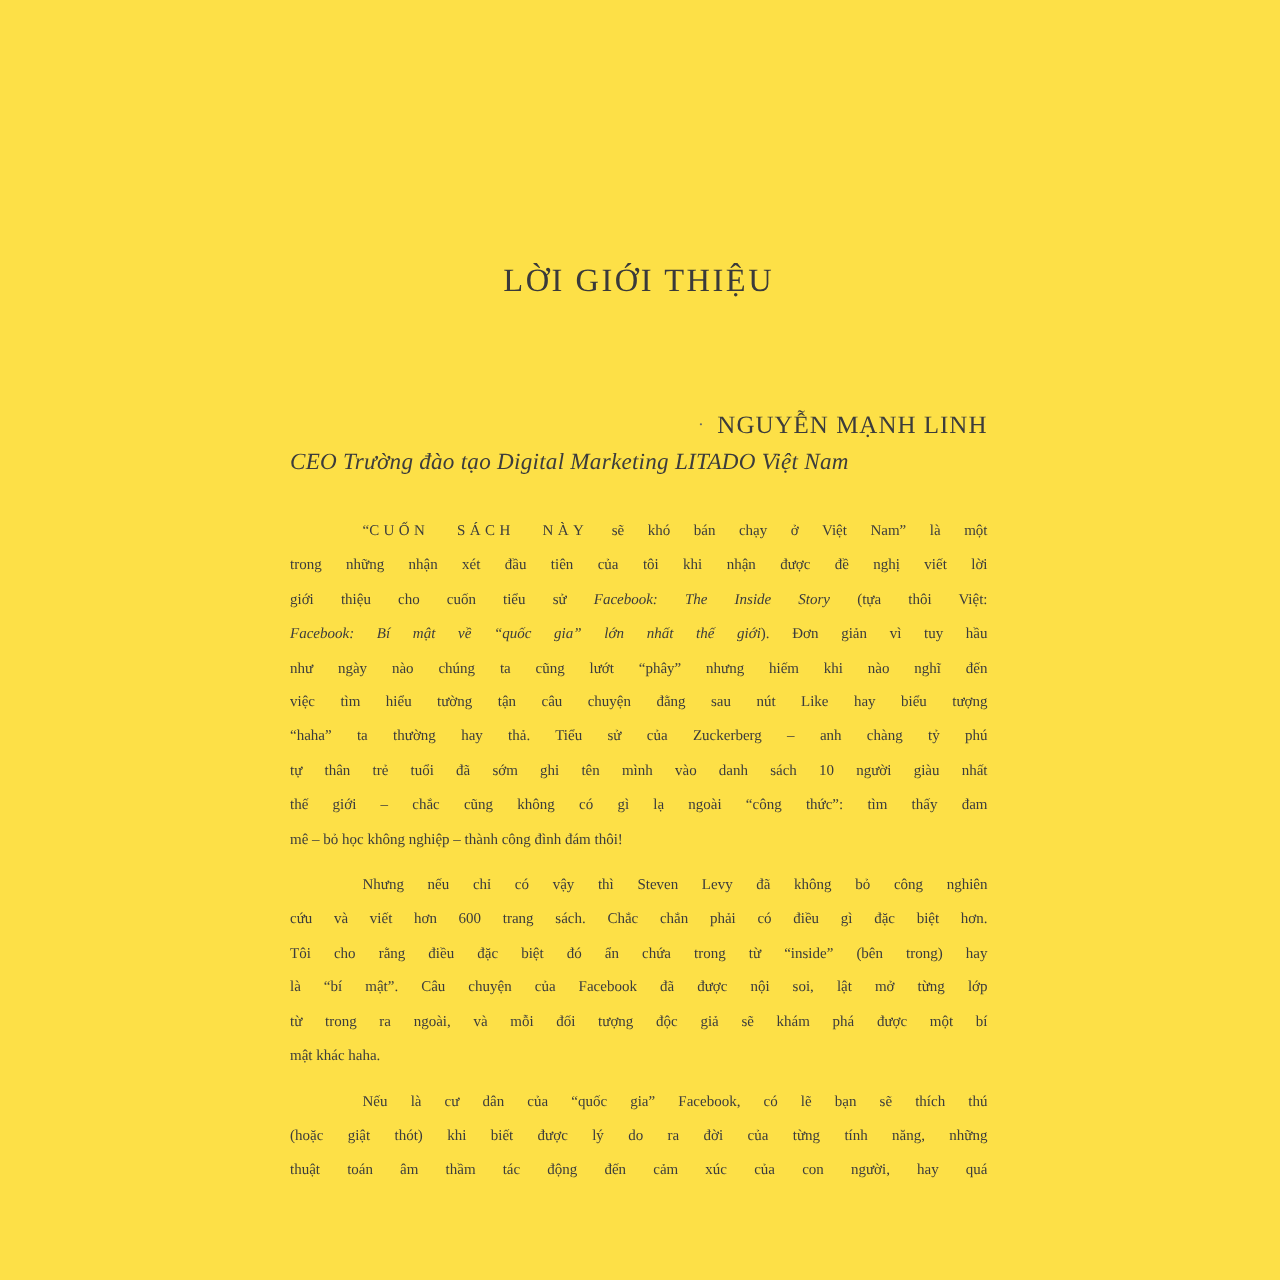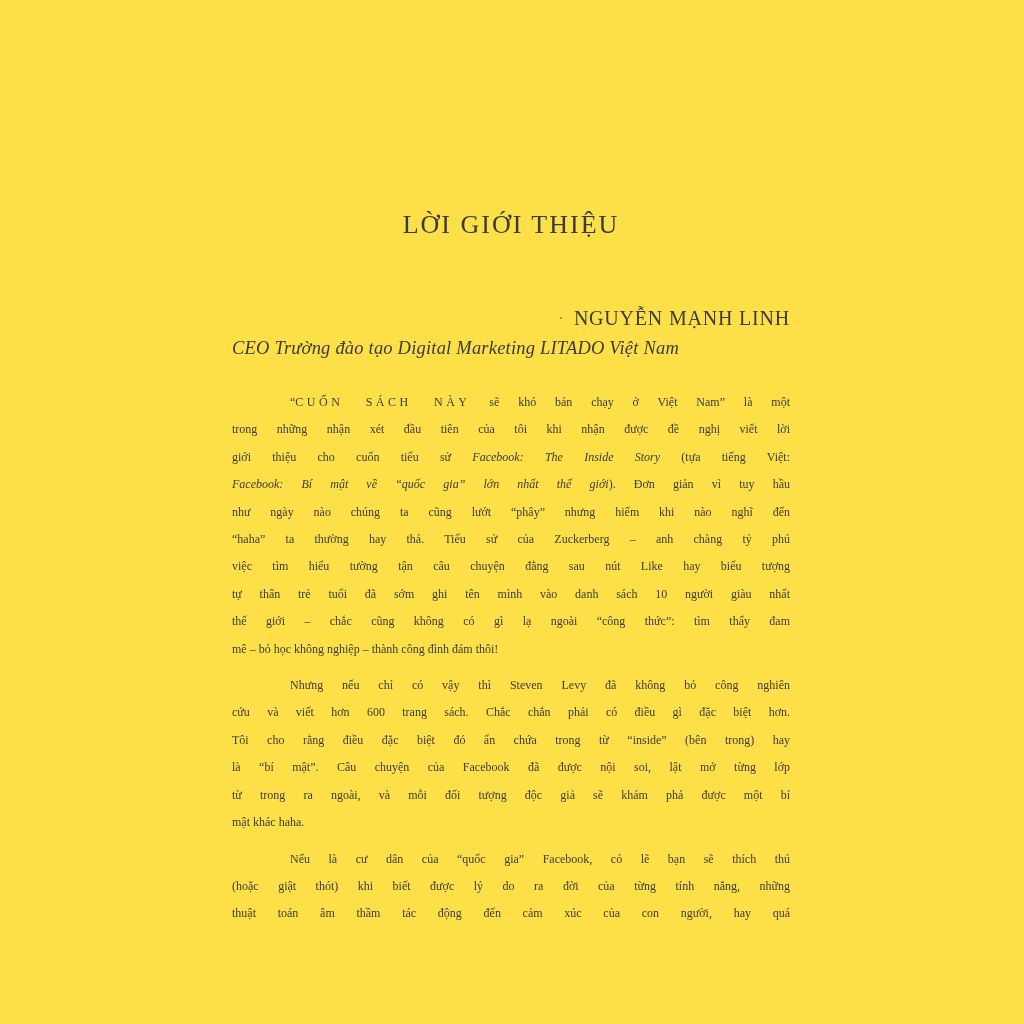--- a/index.html
+++ b/index.html
@@ -20,21 +20,21 @@
   }
   .title {
     margin-top: 210px;
     text-align: center;
     font-size: 26px;
     line-height: 30px;
     letter-spacing: 2px;
     color: #3a3a3a;
   }
   .byline {
-    margin-top: 66px;
+    margin-top: 88px;
     text-align: right;
     font-size: 20px;
     line-height: 24px;
     letter-spacing: 0.8px;
     color: #3c3c3c;
   }
   .byline .dot {
     font-size: 14px;
     color: #6a6a6a;
     margin-right: 10px;
@@ -77,25 +77,25 @@
     <div class="byline">
       <span class="dot">·</span><span>NGUYỄN MẠNH LINH</span>
     </div>
 
     <div class="role">CEO Trường đào tạo Digital Marketing LITADO Việt Nam</div>
 
     <div class="body-text-block">
         <div class="paragraph">
           <div class="line indent"><span>“</span><span class="spaced">CUỐN SÁCH NÀY</span><span> sẽ khó bán chạy ở Việt Nam” là một</span></div>
           <div class="line"><span>trong những nhận xét đầu tiên của tôi khi nhận được đề nghị viết lời</span></div>
-          <div class="line"><span>giới thiệu cho cuốn tiểu sử </span><span class="italic">Facebook: The Inside Story</span><span> (tựa tiếng Việt:</span></div>
+          <div class="line"><span>giới thiệu cho cuốn tiểu sử </span><span class="italic">Facebook: The Inside Story</span><span> (tựa thôi Việt:</span></div>
           <div class="line"><span class="italic">Facebook: Bí mật về “quốc gia” lớn nhất thế giới</span><span>). Đơn giản vì tuy hầu</span></div>
           <div class="line"><span>như ngày nào chúng ta cũng lướt “phây” nhưng hiếm khi nào nghĩ đến</span></div>
+          <div class="line"><span>việc tìm hiểu tường tận câu chuyện đằng sau nút Like hay biểu tượng</span></div>
           <div class="line"><span>“haha” ta thường hay thả. Tiểu sử của Zuckerberg – anh chàng tỷ phú</span></div>
-          <div class="line"><span>việc tìm hiểu tường tận câu chuyện đằng sau nút Like hay biểu tượng</span></div>
           <div class="line"><span>tự thân trẻ tuổi đã sớm ghi tên mình vào danh sách 10 người giàu nhất</span></div>
           <div class="line"><span>thế giới – chắc cũng không có gì lạ ngoài “công thức”: tìm thấy đam</span></div>
           <div class="line last"><span>mê – bỏ học không nghiệp – thành công đình đám thôi!</span></div>
         </div>
         <div class="paragraph">
           <div class="line indent"><span>Nhưng nếu chỉ có vậy thì Steven Levy đã không bỏ công nghiên</span></div>
           <div class="line"><span>cứu và viết hơn 600 trang sách. Chắc chắn phải có điều gì đặc biệt hơn.</span></div>
           <div class="line"><span>Tôi cho rằng điều đặc biệt đó ẩn chứa trong từ “inside” (bên trong) hay</span></div>
           <div class="line"><span>là “bí mật”. Câu chuyện của Facebook đã được nội soi, lật mở từng lớp</span></div>
           <div class="line"><span>từ trong ra ngoài, và mỗi đối tượng độc giả sẽ khám phá được một bí</span></div>

